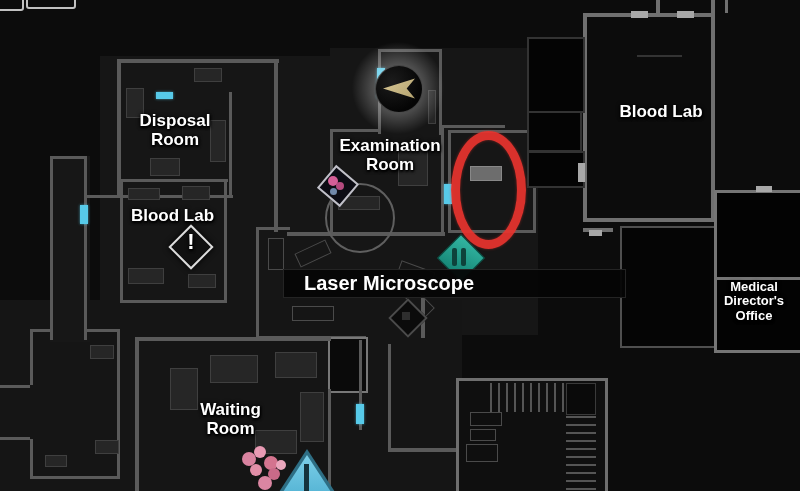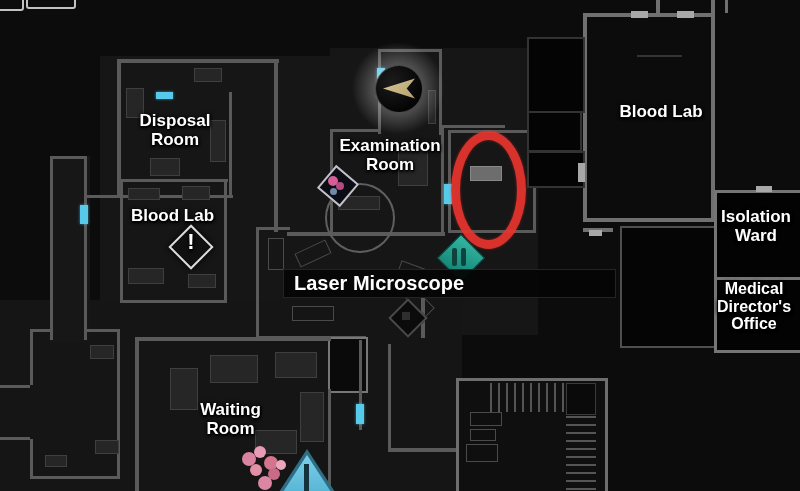--- a/index.html
+++ b/index.html
@@ -16,21 +16,21 @@
   .ff{position:absolute;border:1px solid #4a4a4a;background:transparent;}
   
   .door-c{position:absolute;background:var(--door-cyan,#55c9e8);box-shadow:0 0 3px rgba(85,201,232,.7);}
   .door-g{position:absolute;background:var(--door-gray,#a8a8a8);}
   
   .lbl{position:absolute;color:var(--label-white,#fff);font-weight:bold;font-size:17px;
        line-height:1.1;text-align:center;white-space:pre-line;
        text-shadow:0 0 4px #000,0 2px 3px #000,1px 1px 2px #000;}
   .plate{position:absolute;background:rgba(5,5,5,.95);border:1px solid #242424;
          color:var(--label-white,#fff);font-weight:bold;font-size:20px;line-height:26px;
-         padding-left:10px;white-space:nowrap;}
+         padding-left:20px;white-space:nowrap;}
   .stripes-v{position:absolute;background:repeating-linear-gradient(90deg,#555 0 2px,transparent 2px 8px);}
   .stripes-h{position:absolute;background:repeating-linear-gradient(0deg,#555 0 2px,transparent 2px 8px);}
   .dot{position:absolute;border-radius:50%;}
 </style>
 </head>
 <body>
 
 <div id="map">
 
   <div class="bg" style="left:100px;top:56px;width:345px;height:284px;background:#161616;"></div>
@@ -189,19 +189,17 @@
 
   <div class="lbl" style="left:115px;top:112px;width:120px;">Disposal
 Room</div>
   <div class="lbl" style="left:320px;top:137px;width:140px;">Examination
 Room</div>
   <div class="lbl" style="left:110px;top:207px;width:125px;">Blood Lab</div>
   <div class="lbl" style="left:606px;top:103px;width:110px;">Blood Lab</div>
   <div class="plate" style="left:283px;top:269px;width:321px;height:27px;">Laser Microscope</div>
   <div class="lbl" style="left:168px;top:401px;width:125px;">Waiting
 Room</div>
-  <div class="lbl" style="left:712px;top:208px;width:88px;">Isolation
-Ward</div>
-  <div class="lbl" style="left:708px;top:280px;width:92px;font-size:16px;">Medical
+  <div class="lbl" style="left:708px;top:280px;width:92px;font-size:13px;">Medical
 Director's
 Office</div>
 
 </div>
 
 </body></html>

